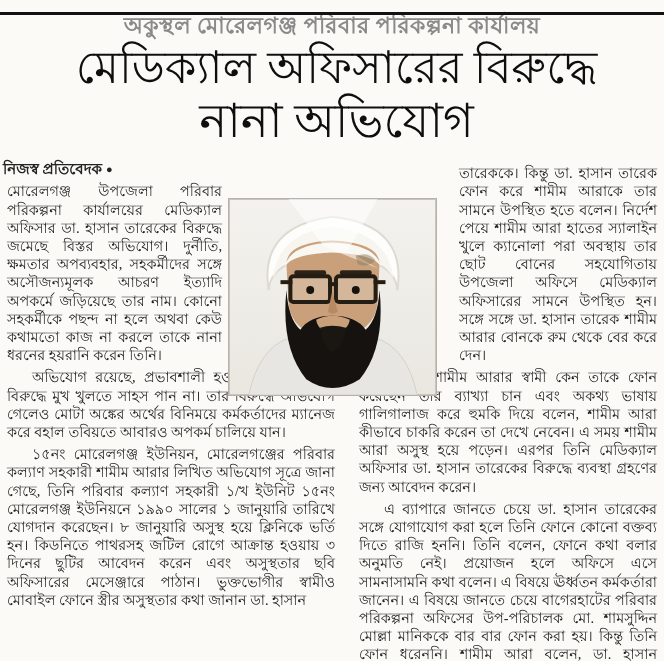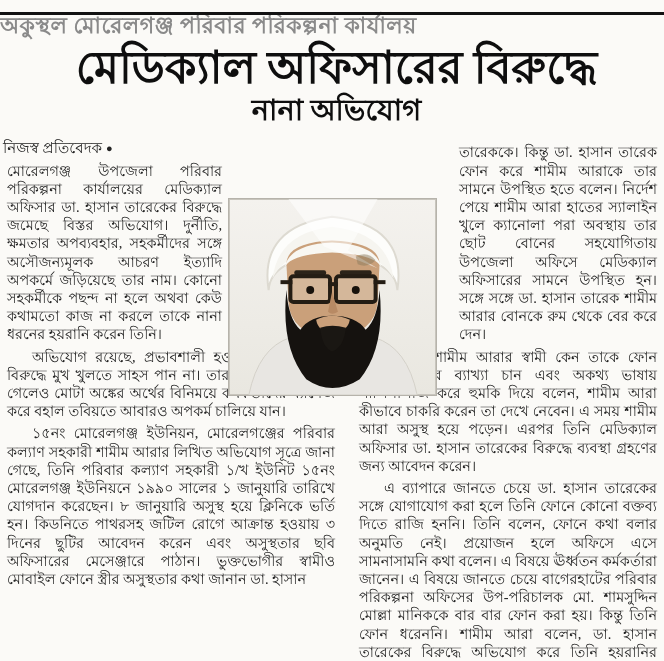--- a/index.html
+++ b/index.html
@@ -16,55 +16,56 @@
   body{
     background:var(--paper);
     font-family:"Liberation Serif","DejaVu Serif",serif;
     color:var(--ink);
     position:relative;
   }
   .page{position:relative;width:664px;height:661px;padding:0;}
   .top-rule{position:absolute;left:0;top:0;width:664px;height:3px;background:var(--rule);}
   .kicker{
     margin-top:12px;
+    text-align:center;
     font-size:22px;
     font-weight:600;
     color:var(--kicker);
     letter-spacing:.5px;
     line-height:1.25;
   }
   .headline{
     text-align:center;
     color:var(--headline-ink);
-    font-weight:700;
+    font-weight:400;
     line-height:1.16;
     margin-top:2px;
     padding-left:9px;
   }
   .headline .hl1{font-size:45px;display:block;}
-  .headline .hl2{font-size:29px;display:block;margin-top:0px;}
+  .headline .hl2{font-size:47px;display:block;margin-top:0px;}
   .body-cols{
     display:flex;
     gap:16px;
     padding:6px 3px 0 3px;
     margin-top:6px;
   }
   .col{
     font-size:14.4px;
     line-height:18.2px;
     text-align:justify;
     text-justify:inter-word;
     color:var(--ink);
   }
   .col-left{width:336px;flex:0 0 336px;}
   .col-right{flex:1 1 auto;}
   .wrap-spacer-right{float:right;width:110px;height:204px;margin-left:7px;}
   .wrap-spacer-left{float:left;width:96px;height:204px;margin-right:8px;}
   .byline{
-    font-weight:400;
+    font-weight:700;
     font-size:15px;
     margin-bottom:2px;
     white-space:nowrap;
   }
   .byline .dot{font-size:11px;vertical-align:1px;padding-left:4px;}
   .para{margin:4px;}
   .para.indent{text-indent:25px;}
   .photo-frame{
     position:absolute;
     left:228px;top:186px;

